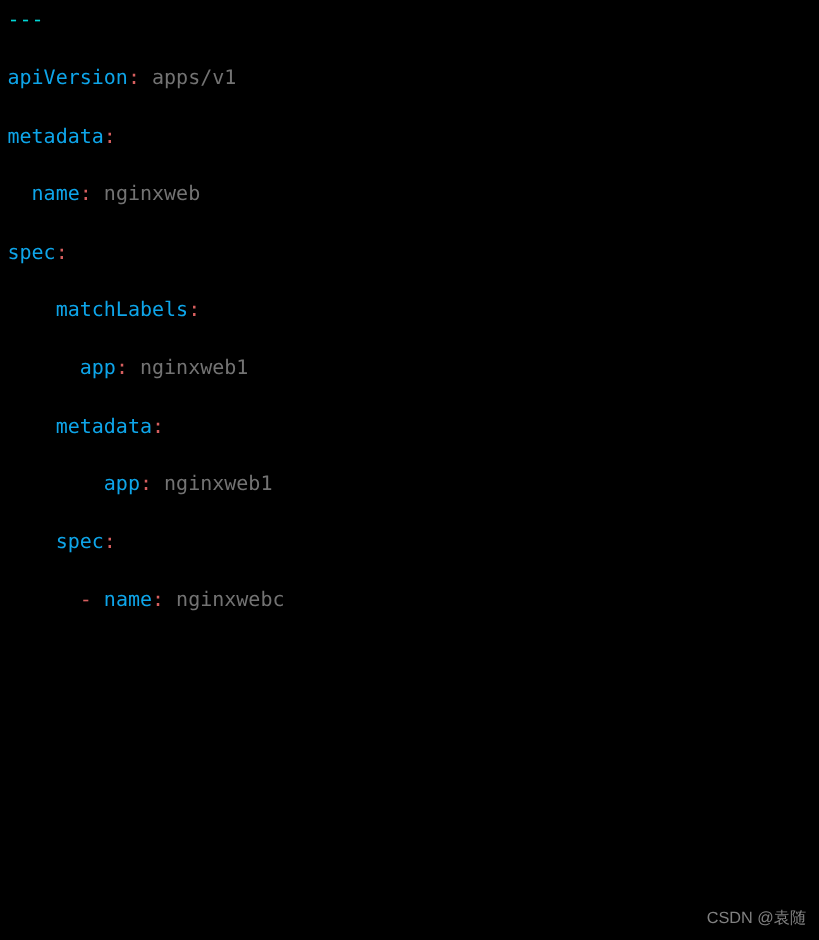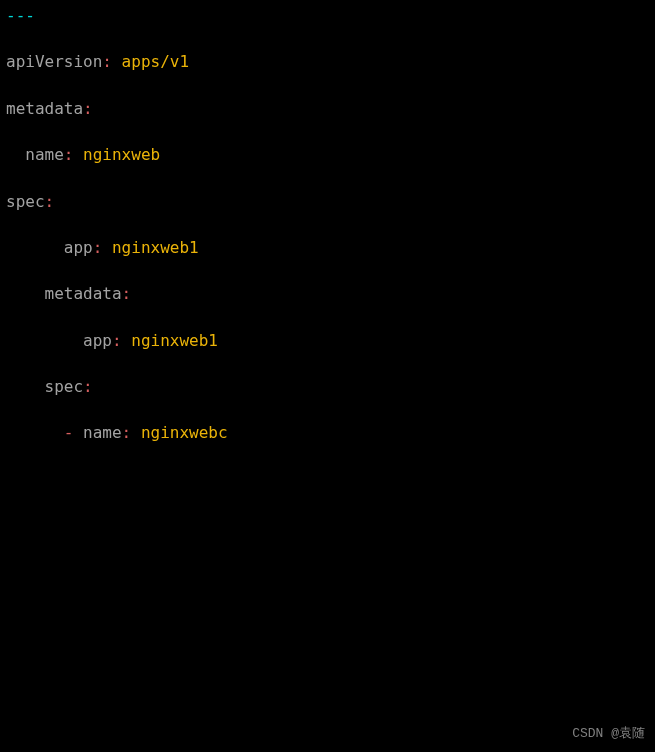--- a/index.html
+++ b/index.html
@@ -10,42 +10,43 @@
       line-height: 1.45;
       color: #fff;
       padding: 4px 6px;
       width: 655px;
       height: 752px;
       position: relative;
       overflow: hidden;
     }
     .line { white-space: pre; }
     .sep { color: #00d7d7; }
-    .key { color: #a3a3a3; }
+    .key { color: #0ea5e9; }
     .colon { color: #d75f5f; }
-    .str { color: #eab308; }
+    .str { color: #737373; }
     .num { color: #d75f5f; }
     .dash { color: #d75f5f; }
     .watermark {
       position: absolute;
       bottom: 8px;
       right: 10px;
       color: #808080;
       font-size: 13px;
-      font-family: Liberation Mono, monospace;
+      font-family: Liberation Sans, sans-serif;
     }
   </style>
 </head>
 <body>
 
 <pre class="code"><div class="line"><span class="sep">---</span></div>
 <div class="line"><span class="key">apiVersion</span><span class="colon">:</span> <span class="str">apps/v1</span></div>
 <div class="line"><span class="key">metadata</span><span class="colon">:</span></div>
 <div class="line">  <span class="key">name</span><span class="colon">:</span> <span class="str">nginxweb</span></div>
 <div class="line"><span class="key">spec</span><span class="colon">:</span></div>
+<div class="line">    <span class="key">matchLabels</span><span class="colon">:</span></div>
 <div class="line">      <span class="key">app</span><span class="colon">:</span> <span class="str">nginxweb1</span></div>
 <div class="line">    <span class="key">metadata</span><span class="colon">:</span></div>
 <div class="line">        <span class="key">app</span><span class="colon">:</span> <span class="str">nginxweb1</span></div>
 <div class="line">    <span class="key">spec</span><span class="colon">:</span></div>
 <div class="line">      <span class="dash">-</span> <span class="key">name</span><span class="colon">:</span> <span class="str">nginxwebc</span></div>
 
 
 
 
 

